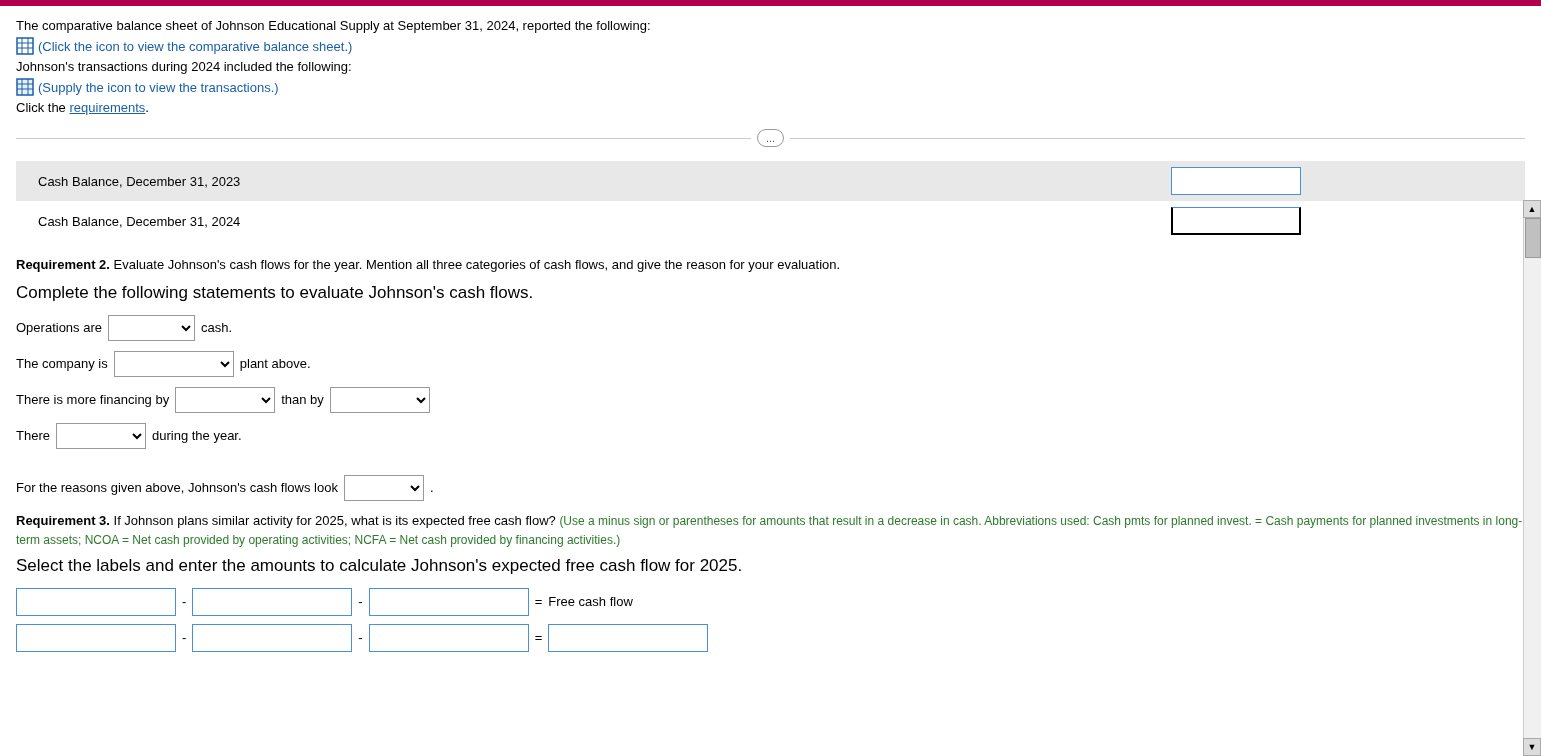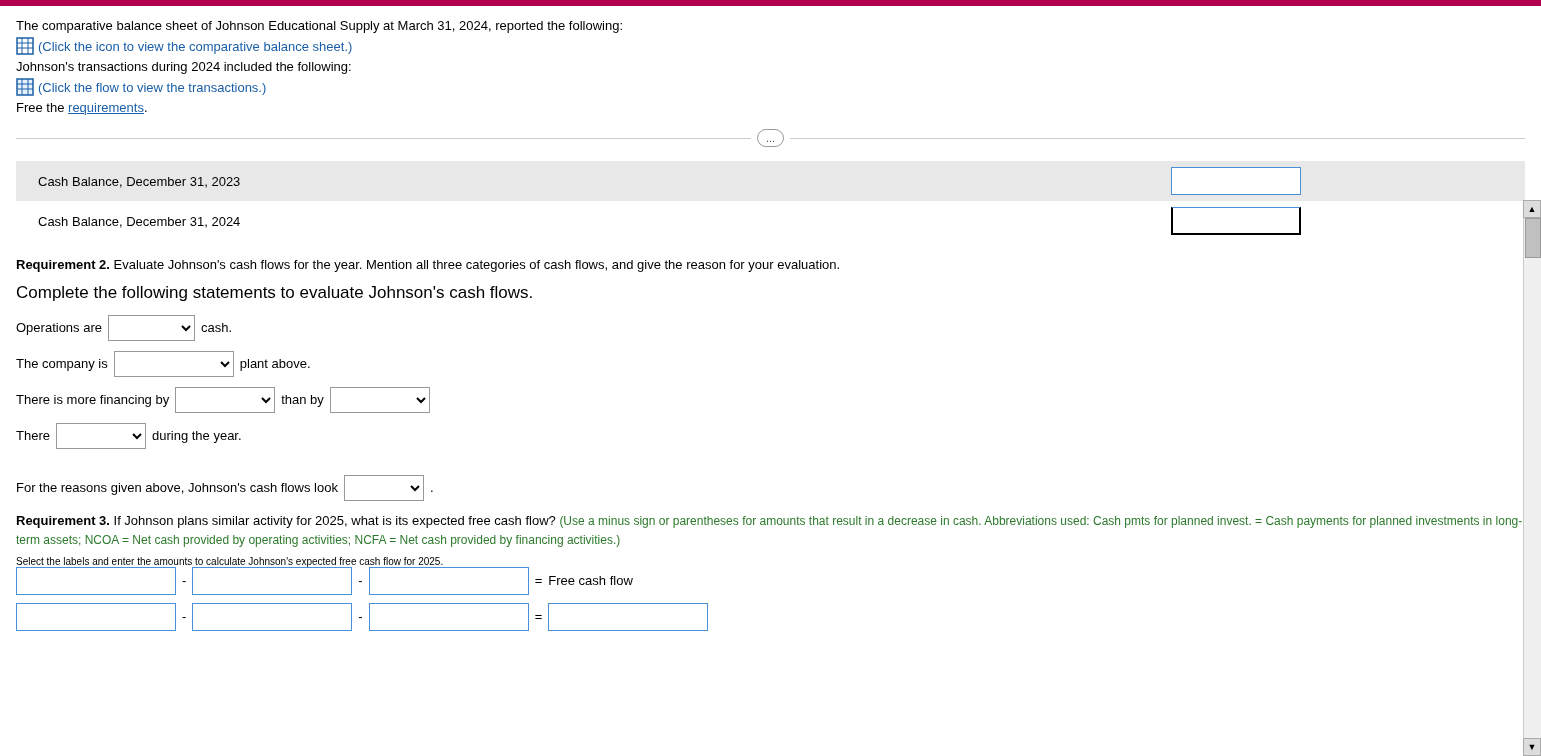--- a/index.html
+++ b/index.html
@@ -156,22 +156,22 @@
     }
 
     .req3-note {
       font-size: 12px;
       color: #2d7a2d;
       margin-bottom: 8px;
       line-height: 1.5;
     }
 
     .req3-intro {
-      font-size: 10px;
-      margin-bottom: 0;
+      font-size: 17px;
+      margin-bottom: 12px;
     }
 
     .free-cash-flow-row {
       display: flex;
       align-items: center;
       gap: 6px;
       margin-bottom: 8px;
     }
 
     .fcf-input {
@@ -248,21 +248,21 @@
     }
   </style>
 </head>
 <body>
 
 <div class="top-bar"></div>
 
 <div class="main-content">
 
   
-  <p class="intro-text">The comparative balance sheet of Johnson Educational Supply at March 31, 2024, reported the following:</p>
+  <p class="intro-text">The comparative balance sheet of Johnson Educational Supply at September 31, 2024, reported the following:</p>
 
   <div class="icon-link">
     <svg class="grid-icon-svg" viewBox="0 0 18 18" xmlns="http://www.w3.org/2000/svg">
       <rect x="1" y="1" width="16" height="16" fill="none" stroke="#1a5fa8" stroke-width="1.5"></rect>
       <line x1="1" y1="6" x2="17" y2="6" stroke="#1a5fa8" stroke-width="1"></line>
       <line x1="1" y1="11" x2="17" y2="11" stroke="#1a5fa8" stroke-width="1"></line>
       <line x1="6" y1="1" x2="6" y2="17" stroke="#1a5fa8" stroke-width="1"></line>
       <line x1="12" y1="1" x2="12" y2="17" stroke="#1a5fa8" stroke-width="1"></line>
     </svg>
     <span>(Click the icon to view the comparative balance sheet.)</span>
@@ -271,25 +271,25 @@
   <p class="intro-text">Johnson's transactions during 2024 included the following:</p>
 
   <div class="icon-link">
     <svg class="grid-icon-svg" viewBox="0 0 18 18" xmlns="http://www.w3.org/2000/svg">
       <rect x="1" y="1" width="16" height="16" fill="#e8f0fe" stroke="#1a5fa8" stroke-width="1.5"></rect>
       <line x1="1" y1="6" x2="17" y2="6" stroke="#1a5fa8" stroke-width="1"></line>
       <line x1="1" y1="11" x2="17" y2="11" stroke="#1a5fa8" stroke-width="1"></line>
       <line x1="6" y1="1" x2="6" y2="17" stroke="#1a5fa8" stroke-width="1"></line>
       <line x1="12" y1="1" x2="12" y2="17" stroke="#1a5fa8" stroke-width="1"></line>
     </svg>
-    <span>(Click the flow to view the transactions.)</span>
+    <span>(Supply the icon to view the transactions.)</span>
   </div>
 
   <p class="intro-text">
-    <span>Free the</span>
+    <span>Click the</span>
     <span> </span>
     <a class="requirements-link">requirements</a><span>.</span>
   </p>
 
   
   <div class="divider-container">
     <div class="divider-line"></div>
     <div class="divider-dots">...</div>
     <div class="divider-line"></div>
   </div>

